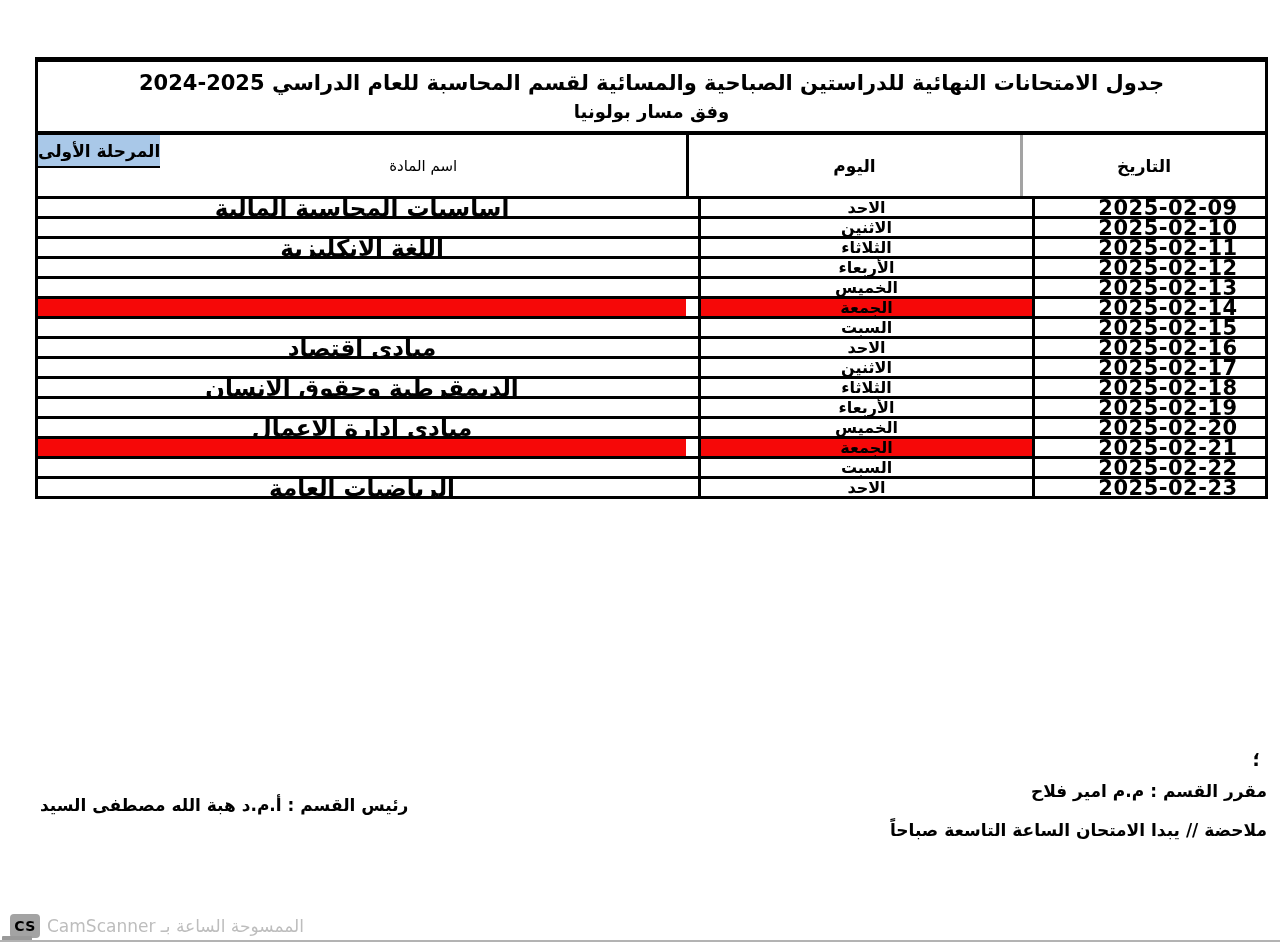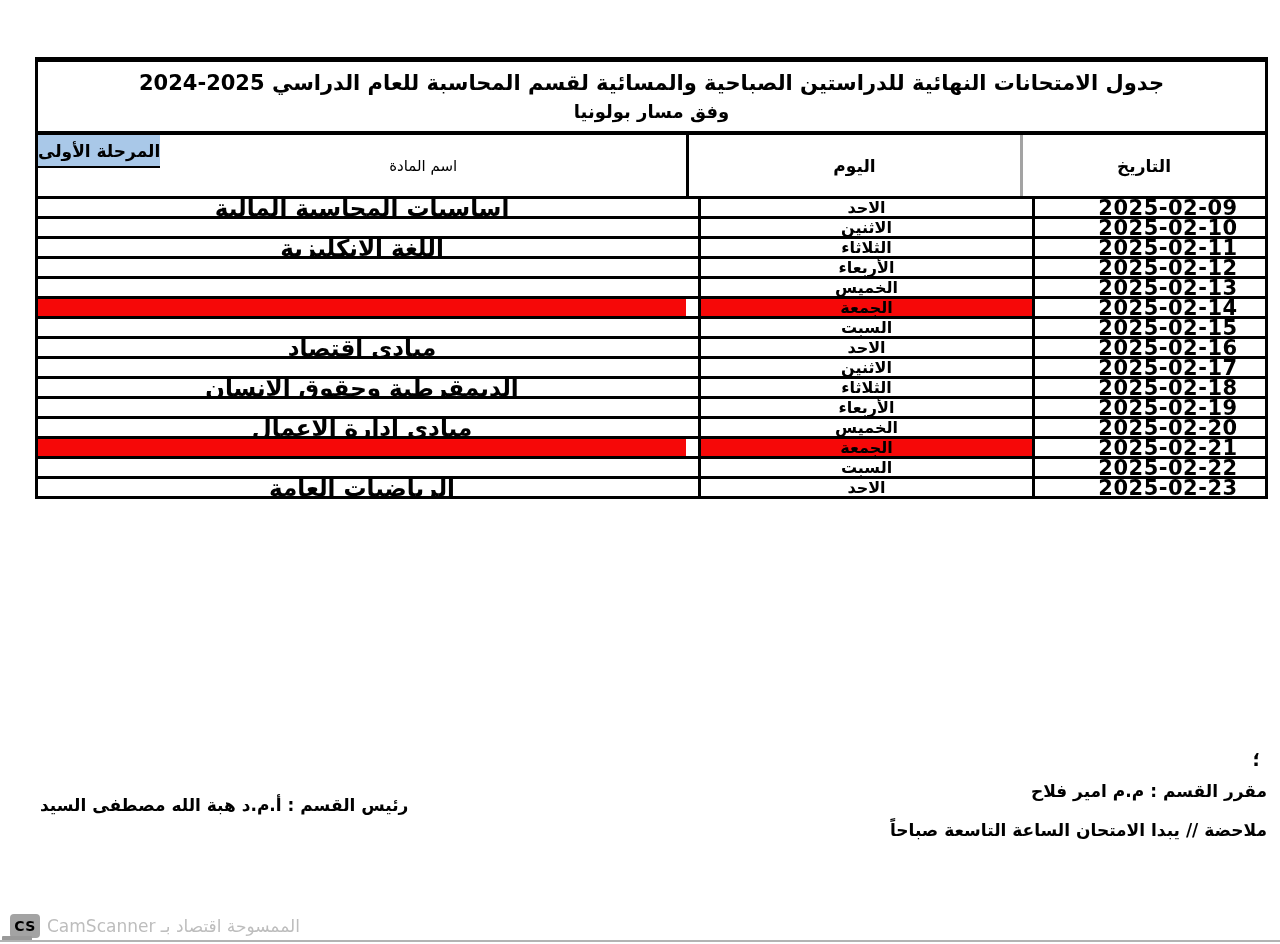--- a/index.html
+++ b/index.html
@@ -155,17 +155,17 @@
   </div>
 </div>
 
 <div class="footnote-mark" dir="rtl">؛</div>
 <div class="coordinator" dir="rtl">مقرر القسم : م.م امير فلاح</div>
 <div class="note-line" dir="rtl">ملاحضة // يبدا الامتحان الساعة التاسعة صباحاً</div>
 <div class="head-line" dir="rtl">رئيس القسم : أ.م.د هبة الله مصطفى السيد</div>
 
 <div class="watermark">
   <div class="cs-box">CS</div>
-  <span class="cs-brand" dir="rtl"><span>الممسوحة اقتصاد بـ</span> <span dir="ltr">CamScanner</span></span>
+  <span class="cs-brand" dir="rtl"><span>الممسوحة الساعة بـ</span> <span dir="ltr">CamScanner</span></span>
 </div>
 
 <div class="corner-artifact"></div>
 <div class="bottom-rule"></div>
 
 </body></html>

